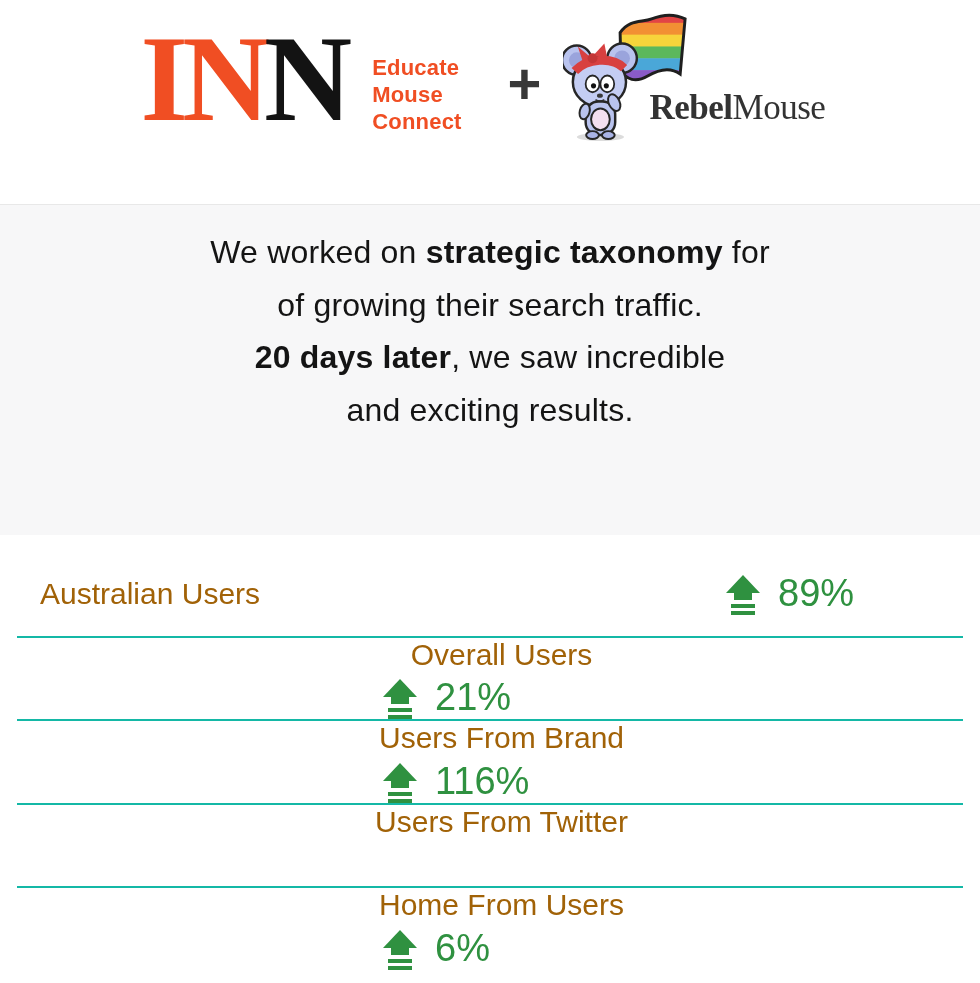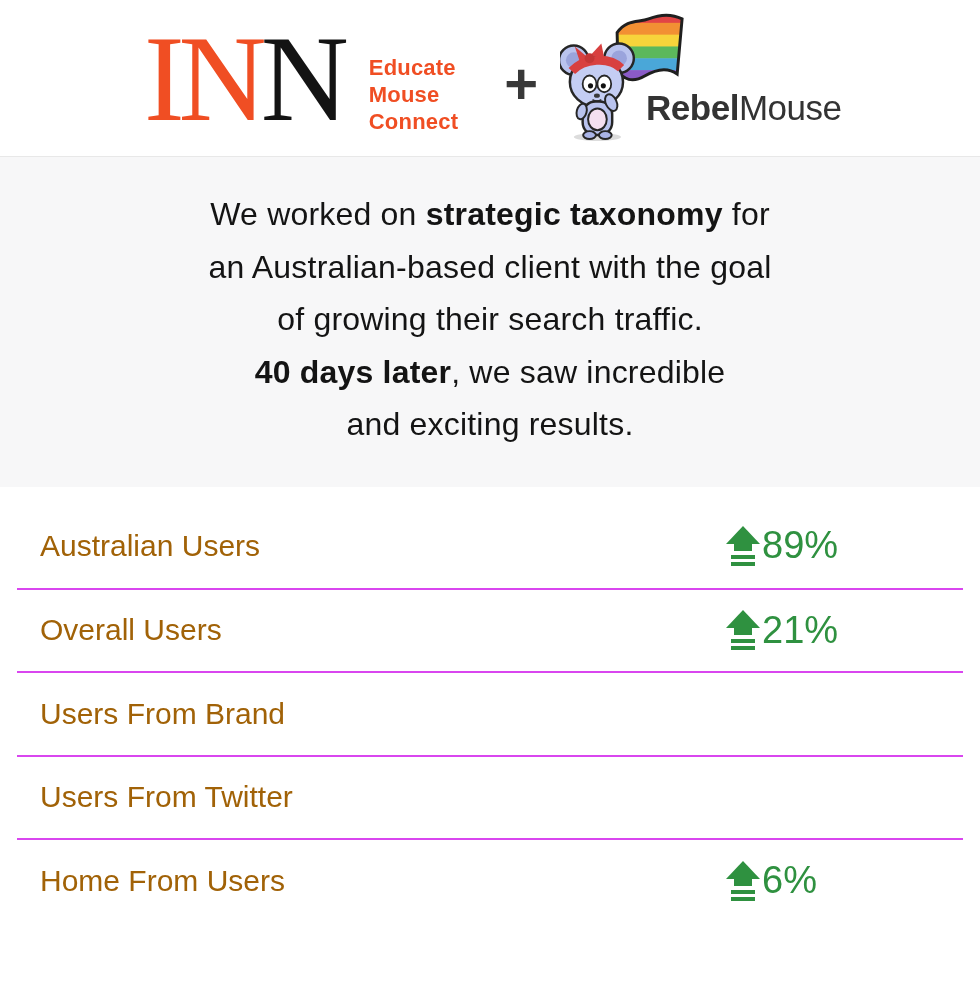--- a/index.html
+++ b/index.html
@@ -15,21 +15,21 @@
   
   .header {
     height:156px;
     display:flex;
     align-items:center;
     justify-content:center;
     background:#ffffff;
   }
   .inn-logo {
     font-family:"Liberation Serif", serif;
-    font-weight:400;
+    font-weight:700;
     font-size:122px;
     line-height:1;
     letter-spacing:-6px;
     margin-top:2px;
     white-space:nowrap;
   }
   .inn-orange { color:#f04e23; }
   .inn-black  { color:#131313; }
   .ebc {
     margin-left:26px;
@@ -46,68 +46,70 @@
     color:#383838;
     font-size:58px;
     font-weight:700;
     line-height:1;
   }
   .rm-logo {
     position:relative;
     width:272px;
     height:134px;
     margin-left:26px;
+    font-family:Liberation Serif, serif;
   }
   .rm-logo svg { position:absolute; left:-4px; top:-2px; }
   .rm-word {
     position:absolute;
     left:82px;
     bottom:20px;
     font-size:35px;
     line-height:1;
     color:#333333;
     letter-spacing:-0.5px;
     white-space:nowrap;
   }
   .rm-word .b { font-weight:700; }
   .rm-word .r { font-weight:400; }
 
   
   .intro {
     height:331px;
     background:#f7f7f8;
     border-top:1px solid #e8e8e8;
-    padding-top:31px;
+    padding-top:21px;
     text-align:center;
     color:#141414;
     font-size:32px;
     line-height:52.6px;
     letter-spacing:0.2px;
+    margin-top:48px;
   }
   .intro .bold { font-weight:700; }
 
   
   .stats { padding:17px 17px 0 17px; }
   .stat-row {
     display:flex;
     align-items:center;
     height:83.5px;
     padding-left:23px;
   }
-  .stat-row + .stat-row { border-top:2px solid #d946ef; }
+  .stat-row + .stat-row { border-top:2px solid #14b8a6;flex-direction:column; }
   .stat-label {
     flex:1;
     font-size:30px;
     color:#a16207;
   }
   .stat-metric {
     display:flex;
-    align-items:center;
+    align-items:flex-end;
     width:237px;
-    gap:2px;
+    gap:18px;
   }
   .stat-value {
     font-size:38px;
     color:#2f9140;
   }
   .arrow-icon { display:block; }
 </style>
 </head>
 <body>
 
@@ -175,23 +177,22 @@
 
         <ellipse cx="30" cy="126" rx="6.5" ry="4" fill="#aab4e6" stroke="#262626" stroke-width="2"></ellipse>
         <ellipse cx="46" cy="126" rx="6.5" ry="4" fill="#aab4e6" stroke="#262626" stroke-width="2"></ellipse>
       </svg>
       <div class="rm-word"><span class="b">Rebel</span><span class="r">Mouse</span></div>
     </div>
   </div>
 
   <div class="intro">
     <div><span>We worked on </span><span class="bold">strategic taxonomy</span><span> for</span></div>
-    <div><span>an Australian-based client with the goal</span><span class="bold"></span><span></span></div>
     <div><span>of growing their search traffic.</span><span class="bold"></span><span></span></div>
-    <div><span></span><span class="bold">40 days later</span><span>, we saw incredible</span></div>
+    <div><span></span><span class="bold">20 days later</span><span>, we saw incredible</span></div>
     <div><span>and exciting results.</span><span class="bold"></span><span></span></div>
   </div>
 
   <div class="stats">
 
     <div class="stat-row">
       <div class="stat-label">Australian Users</div>
       <div class="stat-metric">
         <svg class="arrow-icon" width="34" height="40" viewBox="0 0 34 40">
           <polygon points="17,0 34,18 0,18" fill="#2f9140"></polygon>
@@ -211,20 +212,29 @@
           <rect x="8" y="18" width="18" height="7" fill="#2f9140"></rect>
           <rect x="5" y="29" width="24" height="4" fill="#2f9140"></rect>
           <rect x="5" y="36" width="24" height="4" fill="#2f9140"></rect>
         </svg>
         <div class="stat-value">21%</div>
       </div>
     </div>
 
     <div class="stat-row">
       <div class="stat-label">Users From Brand</div>
+      <div class="stat-metric">
+        <svg class="arrow-icon" width="34" height="40" viewBox="0 0 34 40">
+          <polygon points="17,0 34,18 0,18" fill="#2f9140"></polygon>
+          <rect x="8" y="18" width="18" height="7" fill="#2f9140"></rect>
+          <rect x="5" y="29" width="24" height="4" fill="#2f9140"></rect>
+          <rect x="5" y="36" width="24" height="4" fill="#2f9140"></rect>
+        </svg>
+        <div class="stat-value">116%</div>
+      </div>
     </div>
 
     <div class="stat-row">
       <div class="stat-label">Users From Twitter</div>
     </div>
 
     <div class="stat-row">
       <div class="stat-label">Home From Users</div>
       <div class="stat-metric">
         <svg class="arrow-icon" width="34" height="40" viewBox="0 0 34 40">

